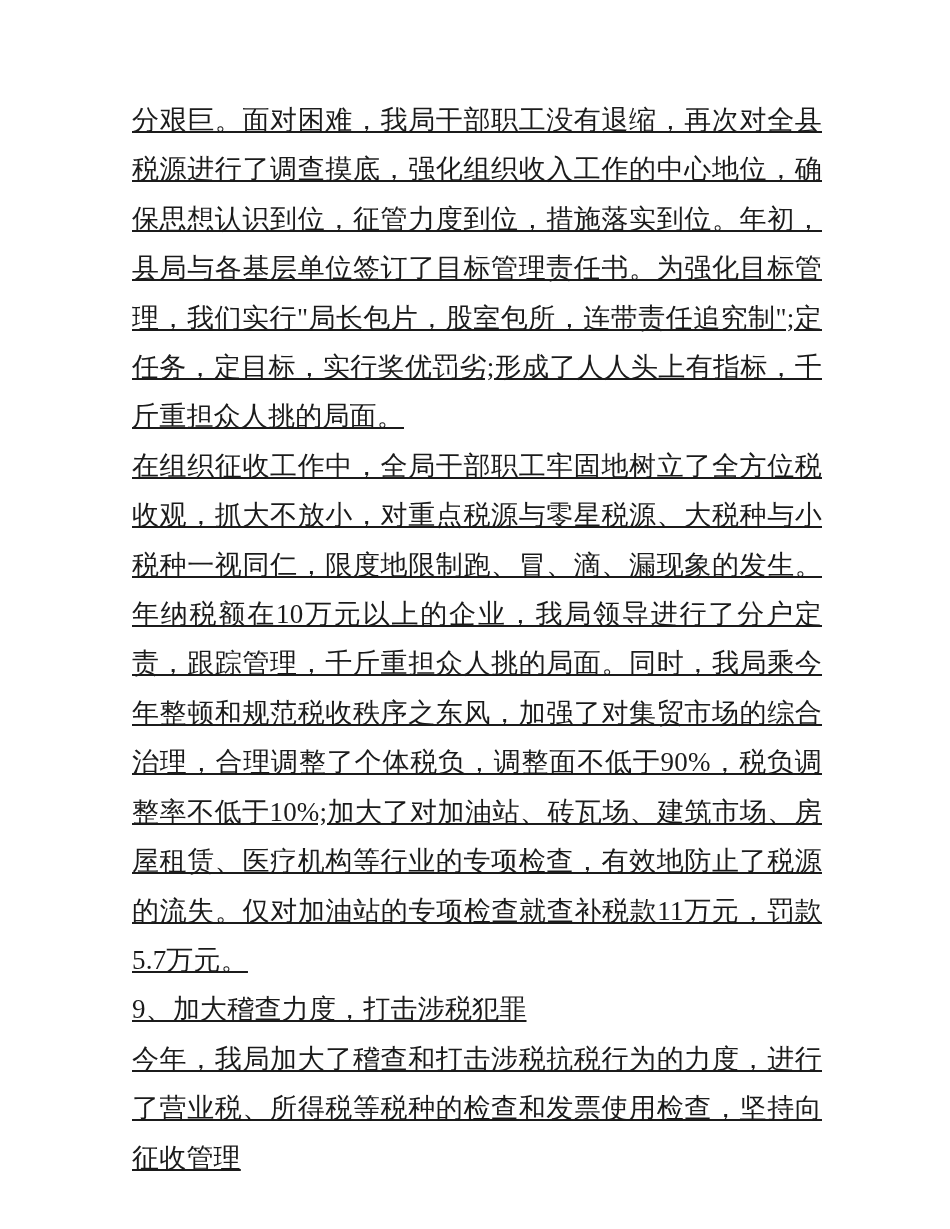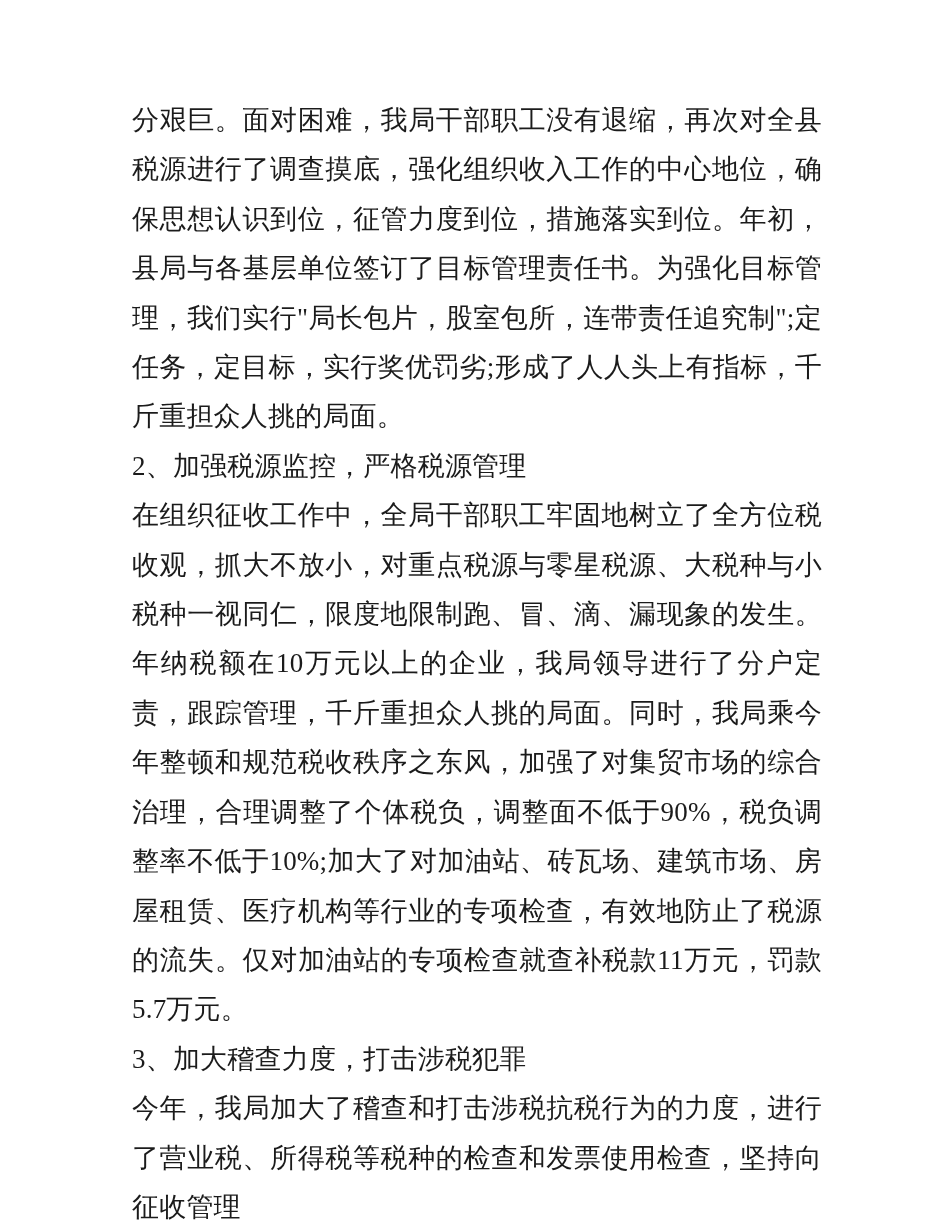--- a/index.html
+++ b/index.html
@@ -14,20 +14,21 @@
     color: #1b1b1b;
     overflow: hidden;
   }
   .page {
     position: relative;
     width: 950px;
     height: 1229px;
     box-sizing: border-box;
     padding: 96px 128px 40px 132px;
     background: #ffffff;
+    text-decoration: underline;
   }
   .doc-body {
     font-size: 27px;
     line-height: 1.83;
     letter-spacing: 0.2px;
     text-align: justify;
     text-justify: inter-ideograph;
   }
   .para {
     margin: 0 0 0 0;
@@ -43,18 +44,17 @@
   .heading-para + .para {
     margin-top: 0px;
   }
 </style>
 </head>
 <body>
 
 <div class="page">
   <div class="doc-body">
     <p class="para">分艰巨。面对困难，我局干部职工没有退缩，再次对全县税源进行了调查摸底，强化组织收入工作的中心地位，确保思想认识到位，征管力度到位，措施落实到位。年初，县局与各基层单位签订了目标管理责任书。为强化目标管理，我们实行"局长包片，股室包所，连带责任追究制";定任务，定目标，实行奖优罚劣;形成了人人头上有指标，千斤重担众人挑的局面。</p>
-    <p class="heading-para">2、加强税源监控，严格税源管理</p>
     <p class="para">在组织征收工作中，全局干部职工牢固地树立了全方位税收观，抓大不放小，对重点税源与零星税源、大税种与小税种一视同仁，限度地限制跑、冒、滴、漏现象的发生。年纳税额在10万元以上的企业，我局领导进行了分户定责，跟踪管理，千斤重担众人挑的局面。同时，我局乘今年整顿和规范税收秩序之东风，加强了对集贸市场的综合治理，合理调整了个体税负，调整面不低于90%，税负调整率不低于10%;加大了对加油站、砖瓦场、建筑市场、房屋租赁、医疗机构等行业的专项检查，有效地防止了税源的流失。仅对加油站的专项检查就查补税款11万元，罚款5.7万元。</p>
-    <p class="heading-para">3、加大稽查力度，打击涉税犯罪</p>
+    <p class="heading-para">9、加大稽查力度，打击涉税犯罪</p>
     <p class="para">今年，我局加大了稽查和打击涉税抗税行为的力度，进行了营业税、所得税等税种的检查和发票使用检查，坚持向征收管理</p>
   </div>
 </div>
 
 </body></html>

